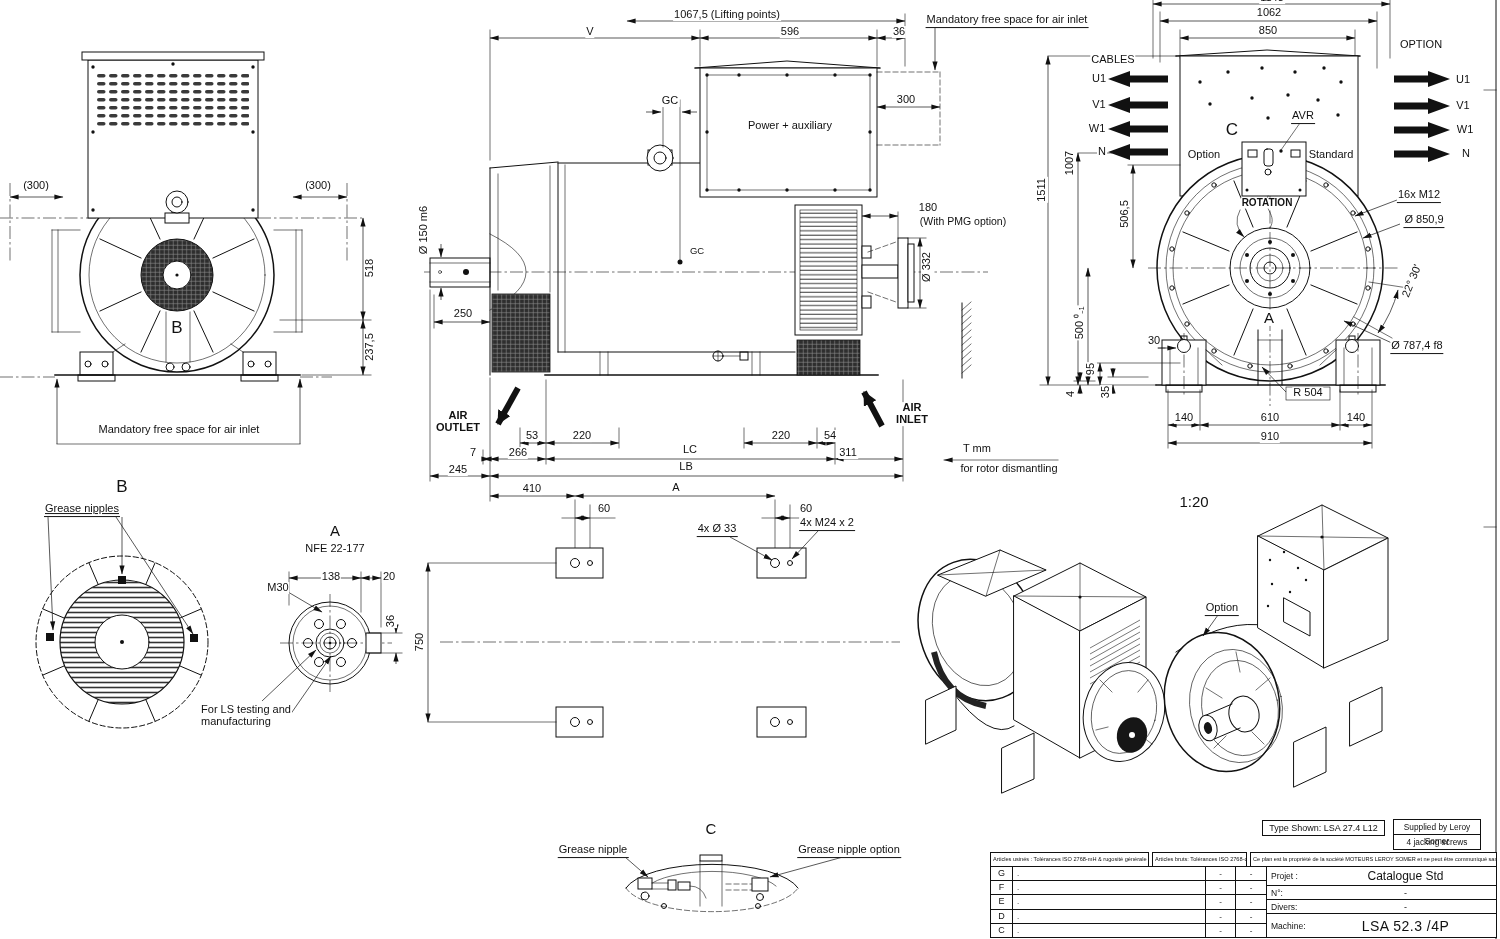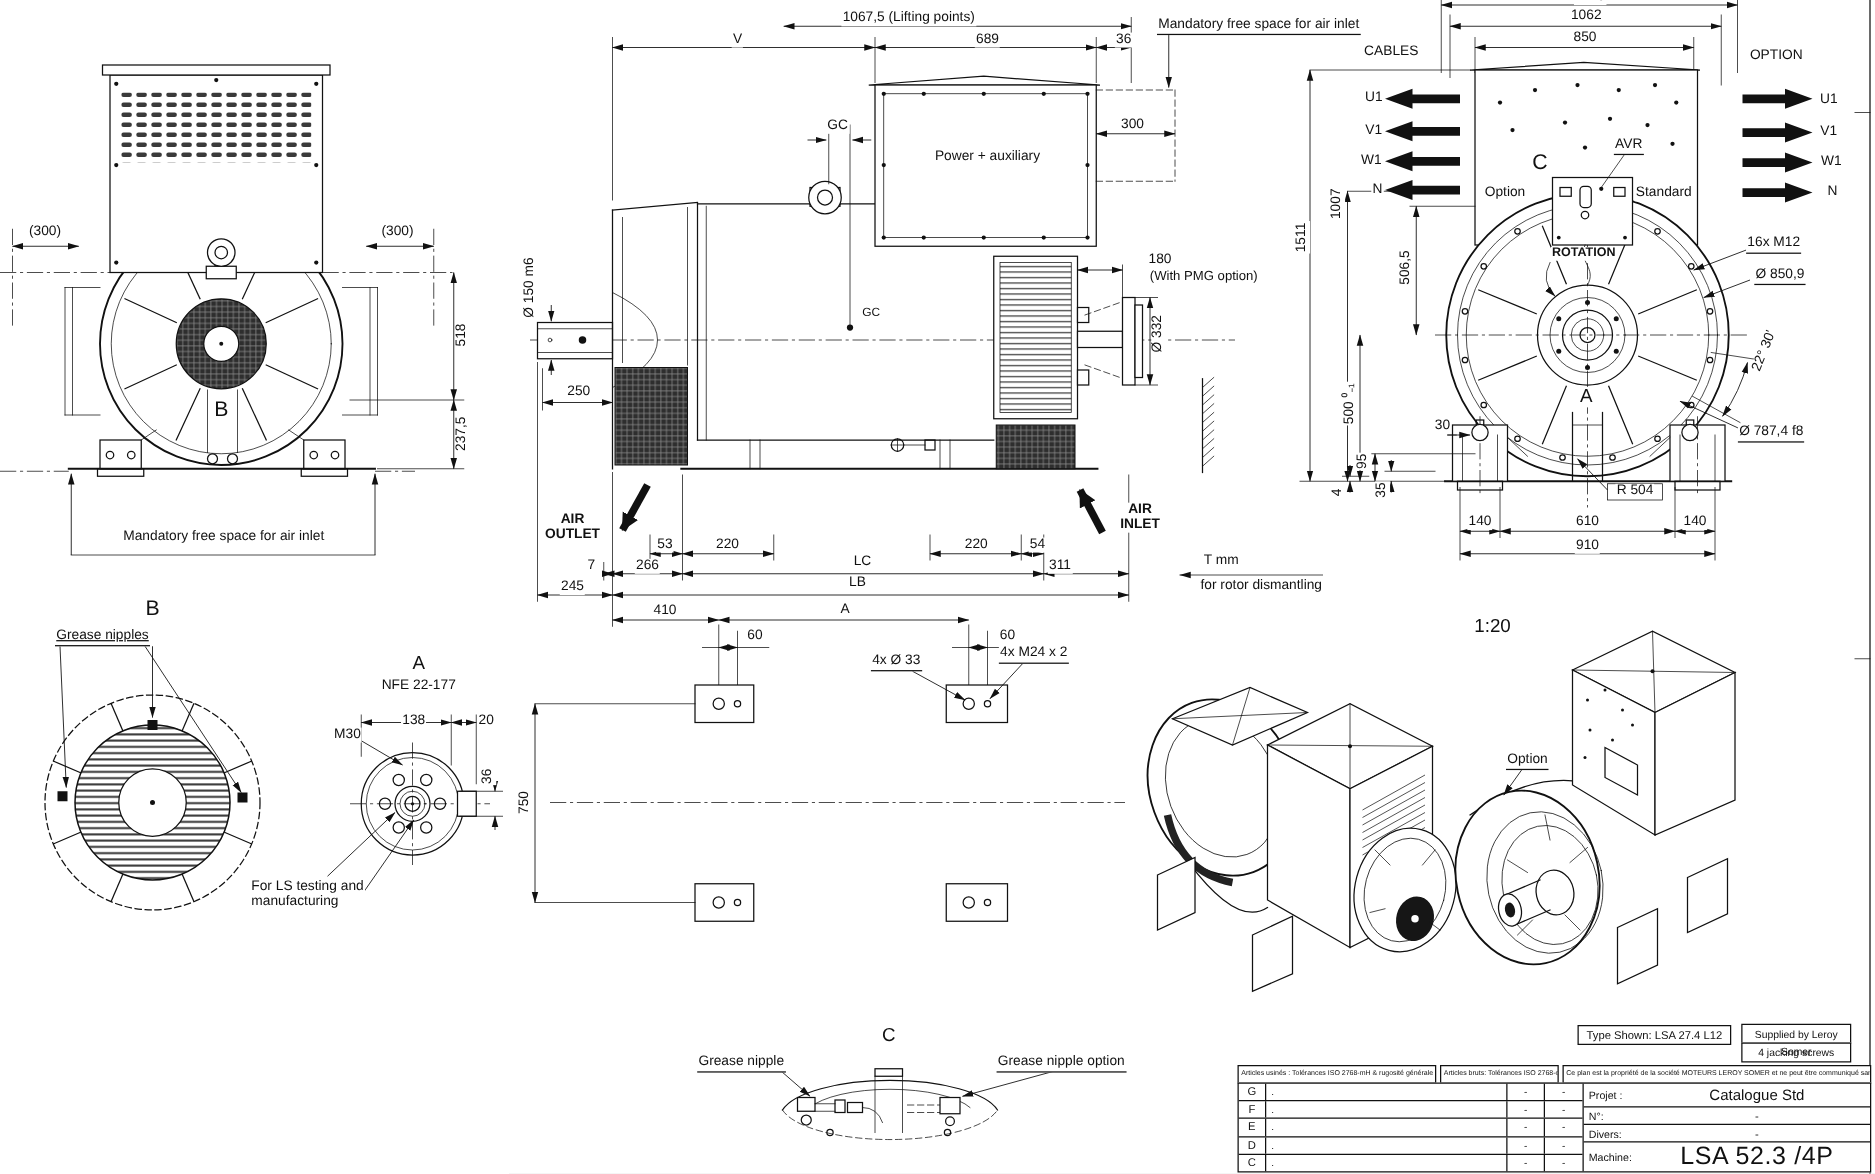--- a/index.html
+++ b/index.html
@@ -27,21 +27,21 @@
   .rev-desc{flex:1;border-right:1px solid #111;box-sizing:border-box;padding-left:4px;line-height:13px;font-size:8px}
   .rev-c1,.rev-c2{width:30px;border-right:1px solid #111;box-sizing:border-box;text-align:center;line-height:13px;font-size:8px}
   .rev-c2{border-right:none}
   .tright{flex:1;display:flex;flex-direction:column}
   .tb-row{display:flex;border-bottom:1px solid #111;box-sizing:border-box;align-items:center}
   .tb-row:last-child{border-bottom:none}
   .r1{height:19px}.r2{height:14px}.r3{height:14px}.r4{flex:1}
   .tb-lab{font-size:8.5px;padding-left:4px;min-width:44px}
   .tb-val{flex:1;text-align:center;font-size:12px}
   .tb-val.sm{font-size:9px}
-  .tb-val.big{font-size:20px;letter-spacing:.5px}
+  .tb-val.big{font-size:14px;letter-spacing:.5px}
   .box-type{left:1262px;top:820px;width:123px;height:16px;font-size:9px;text-align:center;line-height:15px}
   .box-sup{left:1393px;top:819px;width:88px;height:32px;border:none}
   .box-sup>div{border:1px solid #111;box-sizing:border-box;height:16px;font-size:8.3px;
                line-height:14px;text-align:center;background:#fff}
   .box-sup>div+div{margin-top:-1px}
 </style>
 </head>
 <body>
 
 <div class="sheet">
@@ -623,21 +623,21 @@
 
 <div class="anno">
       <div class="lbl" style="left: 36px; top: 186px; transform: translate(-50%, -50%) rotate(0deg);">(300)</div>
       <div class="lbl" style="left: 318px; top: 186px; transform: translate(-50%, -50%) rotate(0deg);">(300)</div>
       <div class="lbl" style="left: 370px; top: 268px; transform: translate(-50%, -50%) rotate(-90deg);">518</div>
       <div class="lbl" style="left: 370px; top: 347px; transform: translate(-50%, -50%) rotate(-90deg);">237,5</div>
       <div class="lbl" style="left: 177px; top: 328px; transform: translate(-50%, -50%) rotate(0deg); font-size: 17px;">B</div>
       <div class="lbl" style="left: 179px; top: 430px; transform: translate(-50%, -50%) rotate(0deg);">Mandatory free space for air inlet</div>
       <div class="lbl" style="left: 727px; top: 15px; transform: translate(-50%, -50%) rotate(0deg);">1067,5 (Lifting points)</div>
       <div class="lbl" style="left: 590px; top: 32px; transform: translate(-50%, -50%) rotate(0deg);">V</div>
-      <div class="lbl" style="left: 790px; top: 32px; transform: translate(-50%, -50%) rotate(0deg);">689</div>
+      <div class="lbl" style="left: 790px; top: 32px; transform: translate(-50%, -50%) rotate(0deg);">596</div>
       <div class="lbl" style="left: 899px; top: 32px; transform: translate(-50%, -50%) rotate(0deg);">36</div>
       <div class="lbl ul" style="left: 1007px; top: 21px; transform: translate(-50%, -50%) rotate(0deg);">Mandatory free space for air inlet</div>
       <div class="lbl" style="left: 670px; top: 101px; transform: translate(-50%, -50%) rotate(0deg);">GC</div>
       <div class="lbl" style="left: 790px; top: 126px; transform: translate(-50%, -50%) rotate(0deg);">Power + auxiliary</div>
       <div class="lbl" style="left: 906px; top: 100px; transform: translate(-50%, -50%) rotate(0deg);">300</div>
       <div class="lbl" style="left: 928px; top: 208px; transform: translate(-50%, -50%) rotate(0deg);">180</div>
       <div class="lbl" style="left: 963px; top: 222px; transform: translate(-50%, -50%) rotate(0deg); font-size: 10.5px;">(With PMG option)</div>
       <div class="lbl" style="left: 697px; top: 251px; transform: translate(-50%, -50%) rotate(0deg); font-size: 9.5px;">GC</div>
       <div class="lbl" style="left: 927px; top: 267px; transform: translate(-50%, -50%) rotate(-90deg);">Ø 332</div>
       <div class="lbl" style="left: 424px; top: 230px; transform: translate(-50%, -50%) rotate(-90deg);">Ø 150 m6</div>
@@ -661,21 +661,21 @@
       <div class="lbl" style="left: 532px; top: 489px; transform: translate(-50%, -50%) rotate(0deg);">410</div>
       <div class="lbl" style="left: 676px; top: 488px; transform: translate(-50%, -50%) rotate(0deg);">A</div>
       <div class="lbl" style="left: 604px; top: 509px; transform: translate(-50%, -50%) rotate(0deg);">60</div>
       <div class="lbl" style="left: 806px; top: 509px; transform: translate(-50%, -50%) rotate(0deg);">60</div>
       <div class="lbl ul" style="left: 717px; top: 530px; transform: translate(-50%, -50%) rotate(0deg);">4x Ø 33</div>
       <div class="lbl ul" style="left: 827px; top: 524px; transform: translate(-50%, -50%) rotate(0deg);">4x M24 x 2</div>
       <div class="lbl" style="left: 420px; top: 642px; transform: translate(-50%, -50%) rotate(-90deg);">750</div>
       <div class="lbl" style="left: 1272px; top: -2px; transform: translate(-50%, -50%) rotate(0deg);">1148</div>
       <div class="lbl" style="left: 1269px; top: 13px; transform: translate(-50%, -50%) rotate(0deg);">1062</div>
       <div class="lbl" style="left: 1268px; top: 31px; transform: translate(-50%, -50%) rotate(0deg);">850</div>
-      <div class="lbl" style="left: 1113px; top: 42px; transform: translate(-50%, -50%) rotate(0deg);">CABLES</div>
+      <div class="lbl" style="left: 1113px; top: 60px; transform: translate(-50%, -50%) rotate(0deg);">CABLES</div>
       <div class="lbl" style="left: 1421px; top: 45px; transform: translate(-50%, -50%) rotate(0deg);">OPTION</div>
       <div class="lbl" style="left: 1099px; top: 79px; transform: translate(-50%, -50%) rotate(0deg);">U1</div>
       <div class="lbl" style="left: 1099px; top: 105px; transform: translate(-50%, -50%) rotate(0deg);">V1</div>
       <div class="lbl" style="left: 1097px; top: 129px; transform: translate(-50%, -50%) rotate(0deg);">W1</div>
       <div class="lbl" style="left: 1102px; top: 152px; transform: translate(-50%, -50%) rotate(0deg);">N</div>
       <div class="lbl" style="left: 1463px; top: 80px; transform: translate(-50%, -50%) rotate(0deg);">U1</div>
       <div class="lbl" style="left: 1463px; top: 106px; transform: translate(-50%, -50%) rotate(0deg);">V1</div>
       <div class="lbl" style="left: 1465px; top: 130px; transform: translate(-50%, -50%) rotate(0deg);">W1</div>
       <div class="lbl" style="left: 1466px; top: 154px; transform: translate(-50%, -50%) rotate(0deg);">N</div>
       <div class="lbl" style="left: 1070px; top: 163px; transform: translate(-50%, -50%) rotate(-90deg);">1007</div>

